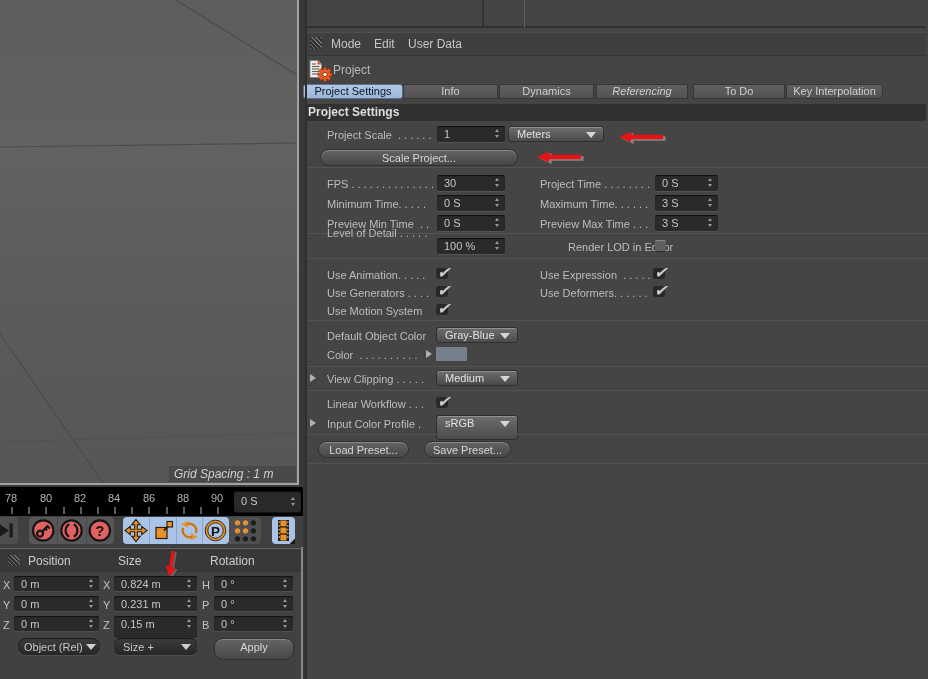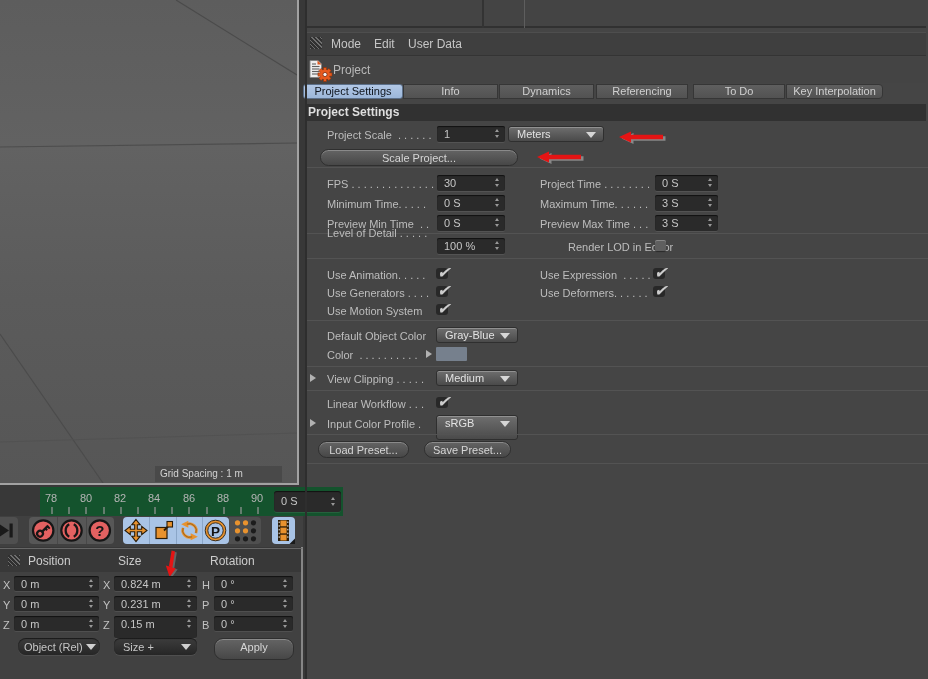--- a/index.html
+++ b/index.html
@@ -4,22 +4,22 @@
 <style>
   * { margin:0; padding:0; box-sizing:border-box; }
   html,body { width:928px; height:679px; overflow:hidden; background:#414141;
     font-family:"Liberation Sans", sans-serif; }
   .abs { position:absolute; }
   #stage { position:relative; width:928px; height:679px; background:#383838; }
 
   
   #viewport { left:0; top:0; width:299px; height:485px; background:linear-gradient(#5d5d5d 0%,#626262 30%,#5b5b5b 62%,#565656 100%);
     border-right:2px solid #a2a2a2; border-bottom:2px solid #a2a2a2; }
-  #gridlabel { left:155px; top:466px; width:127px; height:16px; background:#494949;
-    color:#d2d2d2; font-size:10px; line-height:16px; padding-left:5px; }
+  #gridlabel { left:169px; top:466px; width:127px; height:16px; background:#494949;
+    color:#d2d2d2; font-size:12px; line-height:16px; padding-left:5px;font-style:italic; }
 
   
   #rpanel { left:305px; top:0; width:623px; height:679px; background:#454545; }
   .hdiv { position:absolute; left:0; width:623px; height:1px; background:#2b2b2b; border-bottom:1px solid #535353; }
 
   #topstrip { left:0; top:0; width:621px; height:28px; background:#444444;
     border-bottom:2px solid #313131; }
   #topstrip .t1 { position:absolute; left:177px; top:0; width:2px; height:28px; background:#333; }
   #topstrip .t2 { position:absolute; left:219px; top:0; width:1px; height:28px; background:#5e5e5e; }
   #menubar { left:0; top:32px; width:621px; height:24px; background:#3f3f3f;
@@ -59,21 +59,21 @@
     box-shadow:inset 0 1px 0 rgba(255,255,255,.25); }
   .chk { position:absolute; width:12px; height:11px; background:#282828; border-radius:3px; }
   .chk:after { content:"\2714"; position:absolute; left:1px; top:-5px; color:#cccccc;
     font-size:16px; font-style:italic; }
   .chkoff { position:absolute; width:11px; height:11px; background:#5f5f5f; border-radius:2px;
     box-shadow:inset 0 1px 0 rgba(255,255,255,.25), 0 1px 1px rgba(0,0,0,.4); }
   .exp { position:absolute; width:0; height:0; border-top:4px solid transparent;
     border-bottom:4px solid transparent; border-left:6px solid #b2b2b2; }
 
   
-  #timeline { left:0; top:487px; width:303px; height:29px; background:#14532d;margin-left:40px; }
+  #timeline { left:0; top:487px; width:303px; height:29px; background:#000000; }
   .ruln { position:absolute; top:5px; color:#b5b5b5; font-size:11px; }
   #toolrow { left:0; top:516px; width:303px; height:31px; background:#404040; }
   .tbtn { position:absolute; top:1px; height:27px; border-radius:4px; }
   #coords { left:0; top:548px; width:303px; height:131px; background:#414141;
     border-top:1px solid #666; border-right:2px solid #868686; }
   .clbl { position:absolute; color:#c2c2c2; font-size:11px; }
   .hdr { position:absolute; top:5px; color:#cccccc; font-size:12px; }
 </style>
 </head>
 <body>
@@ -121,21 +121,21 @@
             <circle cx="0" cy="0" r="4.8" stroke="none"></circle>
           </g>
           <circle cx="0" cy="0" r="2.1" fill="#f4f4f4" stroke="#7a2a10" stroke-width="0.8"></circle>
         </g>
       </svg>
       <div class="abs" id="projtxt">Project</div>
     </div>
     <div class="tab tabsel" style="left:-2px; width:100px;">Project Settings</div>
     <div class="tab" style="left:98px; width:95px;">Info</div>
     <div class="tab" style="left:194px; width:95px;">Dynamics</div>
-    <div class="tab" style="left:291px; width:92px;">Referencing</div>
+    <div class="tab" style="left:291px; width:92px;font-style:italic;">Referencing</div>
     <div class="tab" style="left:388px; width:92px;">To Do</div>
     <div class="tab" style="left:481px; width:97px; border-radius:0 4px 4px 0;">Key Interpolation</div>
     <div class="abs" id="secthead">Project Settings</div>
 
     <div class="lbl" style="left:22px;top:129px;">Project Scale  . . . . . .</div>
     <div class="fld" style="left:132px;top:126px;width:68px;height:16px;">
         <span>1</span>
         <i class="spin"></i>
       </div>
     <div class="drop" style="left:203px;top:126px;width:96px;height:16px;">

